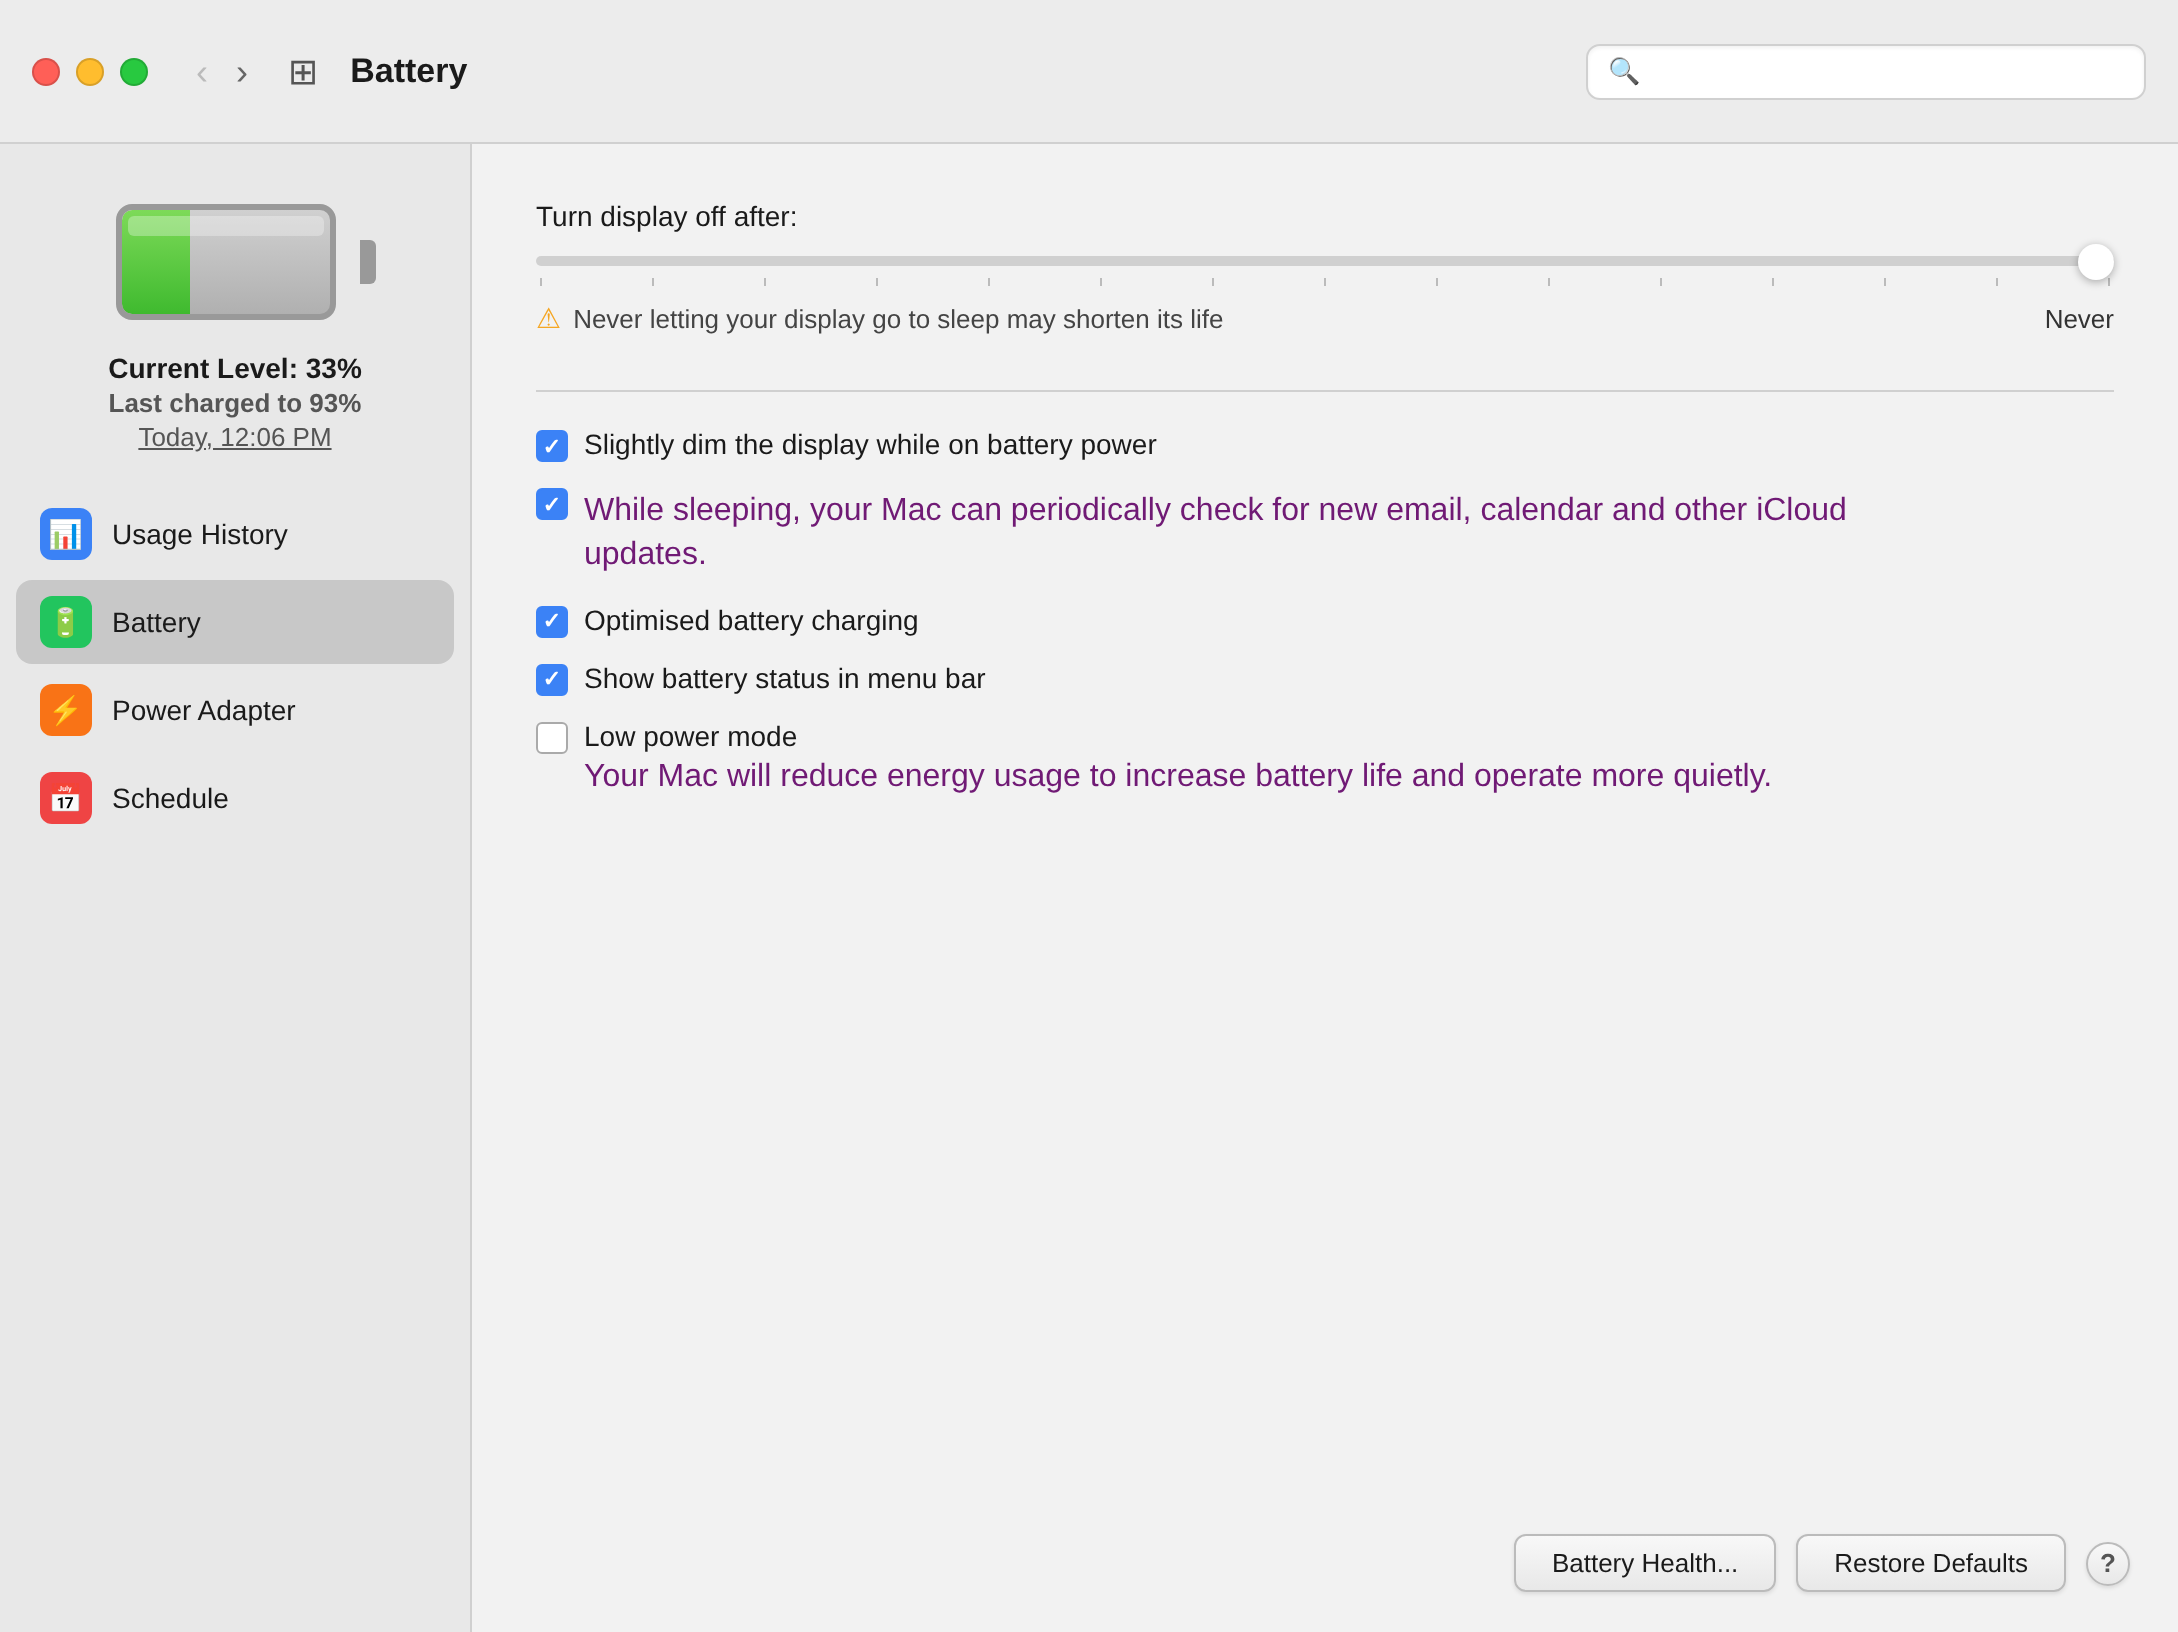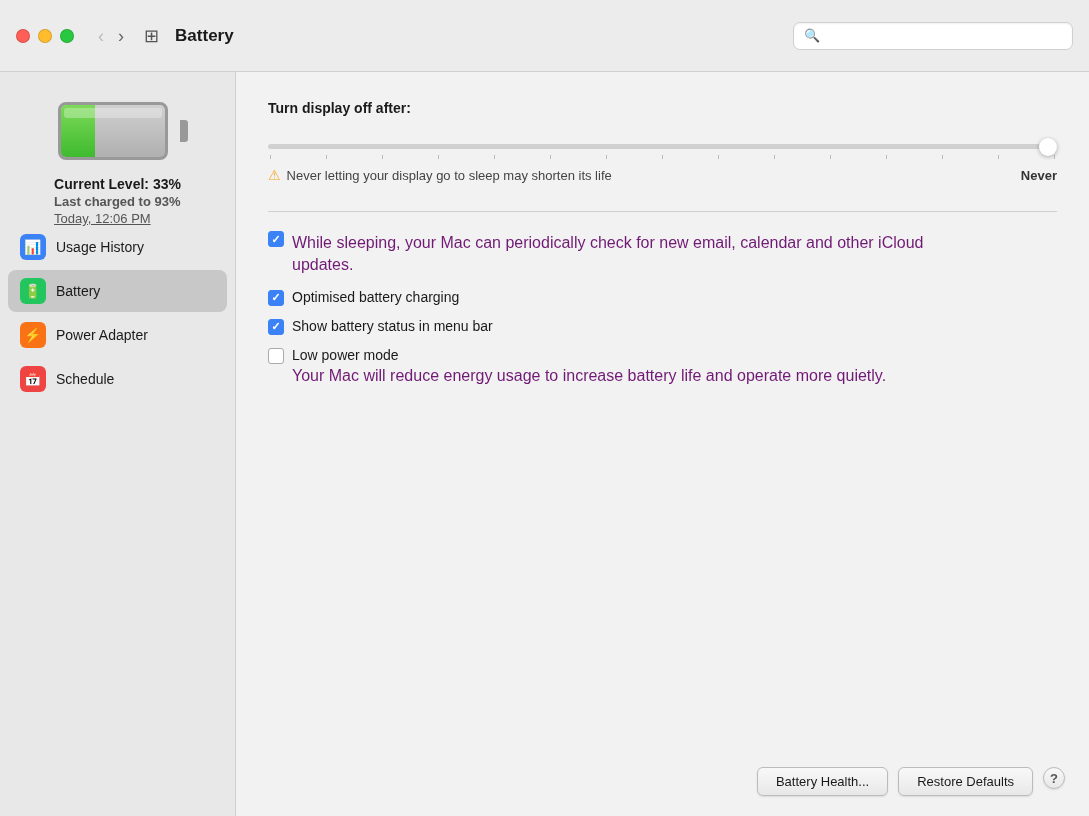--- a/index.html
+++ b/index.html
@@ -145,20 +145,22 @@
     .battery-shine {
       position: absolute;
       top: 3px; left: 3px; right: 3px;
       height: 10px;
       background: rgba(255,255,255,0.3);
       border-radius: 3px;
     }
 
     
     .battery-info {
+      text-align: center;
+      margin-bottom: 20px;
       padding: 0 12px;
     }
     .battery-level {
       font-size: 14px;
       font-weight: 700;
       color: #1a1a1a;
       margin-bottom: 2px;
     }
     .battery-charged {
       font-size: 13px;
@@ -212,23 +214,23 @@
       flex: 1;
       background: #f2f2f2;
       padding: 28px 32px 20px;
       display: flex;
       flex-direction: column;
       position: relative;
     }
 
     .section-title {
       font-size: 14px;
-      font-weight: 700;
+      font-weight: 400;
       color: #1a1a1a;
-      margin-bottom: 28px;
+      margin-bottom: 12px;
     }
 
     
     .slider-container {
       margin-bottom: 8px;
     }
     .slider-track {
       width: 100%;
       height: 5px;
       background: #d0d0d0;
@@ -277,21 +279,21 @@
       color: #f5a623;
       font-size: 14px;
     }
     .warning-text {
       font-size: 13px;
       color: #444;
     }
     .never-label {
       font-size: 13px;
       color: #333;
-      font-weight: 700;
+      font-weight: 400;
     }
 
     
     .check-row {
       display: flex;
       align-items: flex-start;
       margin-bottom: 12px;
       gap: 8px;
     }
     .checkbox {
@@ -333,20 +335,21 @@
       line-height: 1.4;
       max-width: 680px;
     }
 
     
     .bottom-bar {
       position: absolute;
       bottom: 20px;
       right: 24px;
       display: flex;
+      align-items: center;
       gap: 10px;
     }
     .btn {
       padding: 6px 18px;
       border-radius: 6px;
       border: 1px solid #bbb;
       background: linear-gradient(to bottom, #f8f8f8, #e8e8e8);
       font-size: 13px;
       font-weight: 500;
       color: #1a1a1a;
@@ -475,20 +478,26 @@
     <div class="warning-row">
       <div class="warning-text-group">
         <span class="warning-triangle">⚠</span>
         <span class="warning-text">Never letting your display go to sleep may shorten its life</span>
       </div>
       <span class="never-label">Never</span>
     </div>
 
     <div class="divider"></div>
 
+    <div class="check-row">
+      <div class="checkbox checked"></div>
+      <div class="check-label-group">
+        <span class="check-label">Slightly dim the display while on battery power</span>
+      </div>
+    </div>
 
     <div class="check-row">
       <div class="checkbox checked"></div>
       <div class="check-label-group">
         <span class="check-sublabel">While sleeping, your Mac can periodically check for new email, calendar and other iCloud updates.</span>
       </div>
     </div>
 
     <div class="check-row">
       <div class="checkbox checked"></div>

